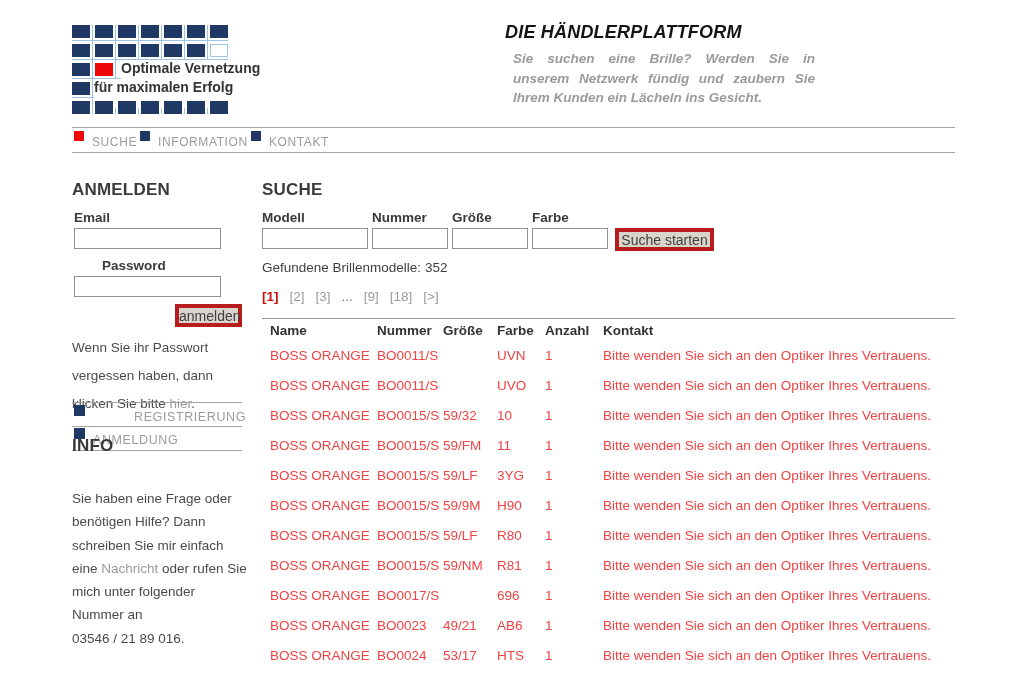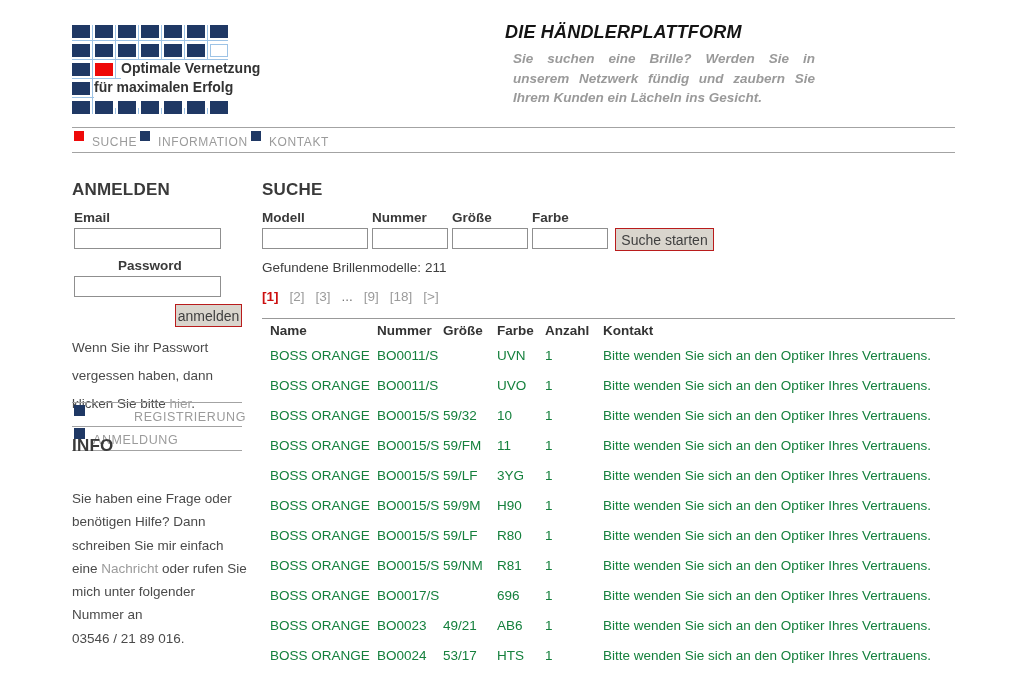--- a/index.html
+++ b/index.html
@@ -41,24 +41,24 @@
   #nav-information { left:140px; }
   #nav-kontakt { left:251px; }
 
   
   .h1 { font-size:17px; font-weight:bold; color:#3a3a3a; letter-spacing:0.2px; }
   #anmelden-heading { position:absolute; left:72px; top:180px; }
   .field-label { font-size:13.5px; font-weight:bold; color:#3a3a3a; }
   #email-label { position:absolute; left:74px; top:210px; }
   #email-input { position:absolute; left:74px; top:228px; width:147px; height:21px;
     border:1px solid #8f8f8f; background:#fff; font-size:13px; padding:0 4px; }
-  #password-label { position:absolute; left:74px; top:258px;padding-left:44px; }
+  #password-label { position:absolute; left:58px; top:258px;padding-left:44px; }
   #password-input { position:absolute; left:74px; top:276px; width:147px; height:21px;
     border:1px solid #8f8f8f; background:#fff; font-size:13px; padding:0 4px; }
-  .btn { background:#d9d5cd; border:1px solid #b91c1c; color:#3f3f3f; font-size:14px;
+  .btn { background:#d9d5cd; border:4px solid #b91c1c; color:#3f3f3f; font-size:14px;
     font-family:"Liberation Sans","DejaVu Sans",sans-serif; cursor:pointer; }
   #anmelden-button { position:absolute; left:175px; top:304px; width:67px; height:23px; }
   .preline { white-space:pre-line; }
   #forgot-text { position:absolute; left:72px; top:334px; width:178px; font-size:13.5px;
     line-height:28px; color:#4a4a4a; }
   .muted-link { color:#9b9b9b; text-decoration:none; cursor:pointer; }
 
   .side-menu-item { position:absolute; display:flex; align-items:flex-start; cursor:pointer; }
   .side-menu-item .sq { width:11px; height:11px; background:#1f3864; }
   .side-menu-item .menu-label { margin-left:8px; margin-top:5px; font-size:12.5px;
@@ -85,21 +85,21 @@
   #pagination { position:absolute; left:262px; top:289px; font-size:13.5px; }
   #pagination .pg { margin-right:11px; color:#9b9b9b; text-decoration:none; cursor:pointer; }
   #pagination .pg.active { color:#cc0f0f; font-weight:bold; }
   #pagination .pg.plain { color:#777; cursor:default; }
 
   
   #results-table { position:absolute; left:262px; top:318px; width:693px; border-top:1px solid #999; }
   .t-grid { display:grid; grid-template-columns:107px 66px 54px 48px 58px auto; padding-left:8px; }
   #table-header { padding-top:5px; font-size:13.5px; font-weight:bold; color:#333; line-height:14px; }
   #table-rows { margin-top:11px; }
-  .t-row { height:30px; font-size:13.5px; color:#15803d; line-height:14px; }
+  .t-row { height:30px; font-size:13.5px; color:#ef4444; line-height:14px; }
 </style>
 </head>
 <body>
 
 <div id="page">
 
   <div id="logo">
     <div class="logo-line" id="logo-line1">Optimale Vernetzung</div>
     <div class="logo-line" id="logo-line2">für maximalen Erfolg</div>
   <div class="cell navy" style="left: 0px; top: 0px;"></div>
@@ -187,21 +187,21 @@
   <div class="search-label" id="label-modell">Modell</div>
   <div class="search-label" id="label-nummer">Nummer</div>
   <div class="search-label" id="label-groesse">Größe</div>
   <div class="search-label" id="label-farbe">Farbe</div>
   <input type="text" class="search-input" id="input-modell" value="" style="">
   <input type="text" class="search-input" id="input-nummer" value="" style="">
   <input type="text" class="search-input" id="input-groesse" value="" style="">
   <input type="text" class="search-input" id="input-farbe" value="" style="">
   <button class="btn" id="suche-starten-button">Suche starten</button>
 
-  <div id="result-count"><span>Gefundene Brillenmodelle:</span>&nbsp;<span>211</span></div>
+  <div id="result-count"><span>Gefundene Brillenmodelle:</span>&nbsp;<span>352</span></div>
 
   <div id="pagination"><a class="pg active">[1]</a><a class="pg">[2]</a><a class="pg">[3]</a><span class="pg plain">...</span><a class="pg">[9]</a><a class="pg">[18]</a><a class="pg">[&gt;]</a></div>
 
   <div id="results-table">
     <div class="t-grid" id="table-header">
         <span>Name</span>
         <span>Nummer</span>
         <span>Größe</span>
         <span>Farbe</span>
         <span>Anzahl</span>

